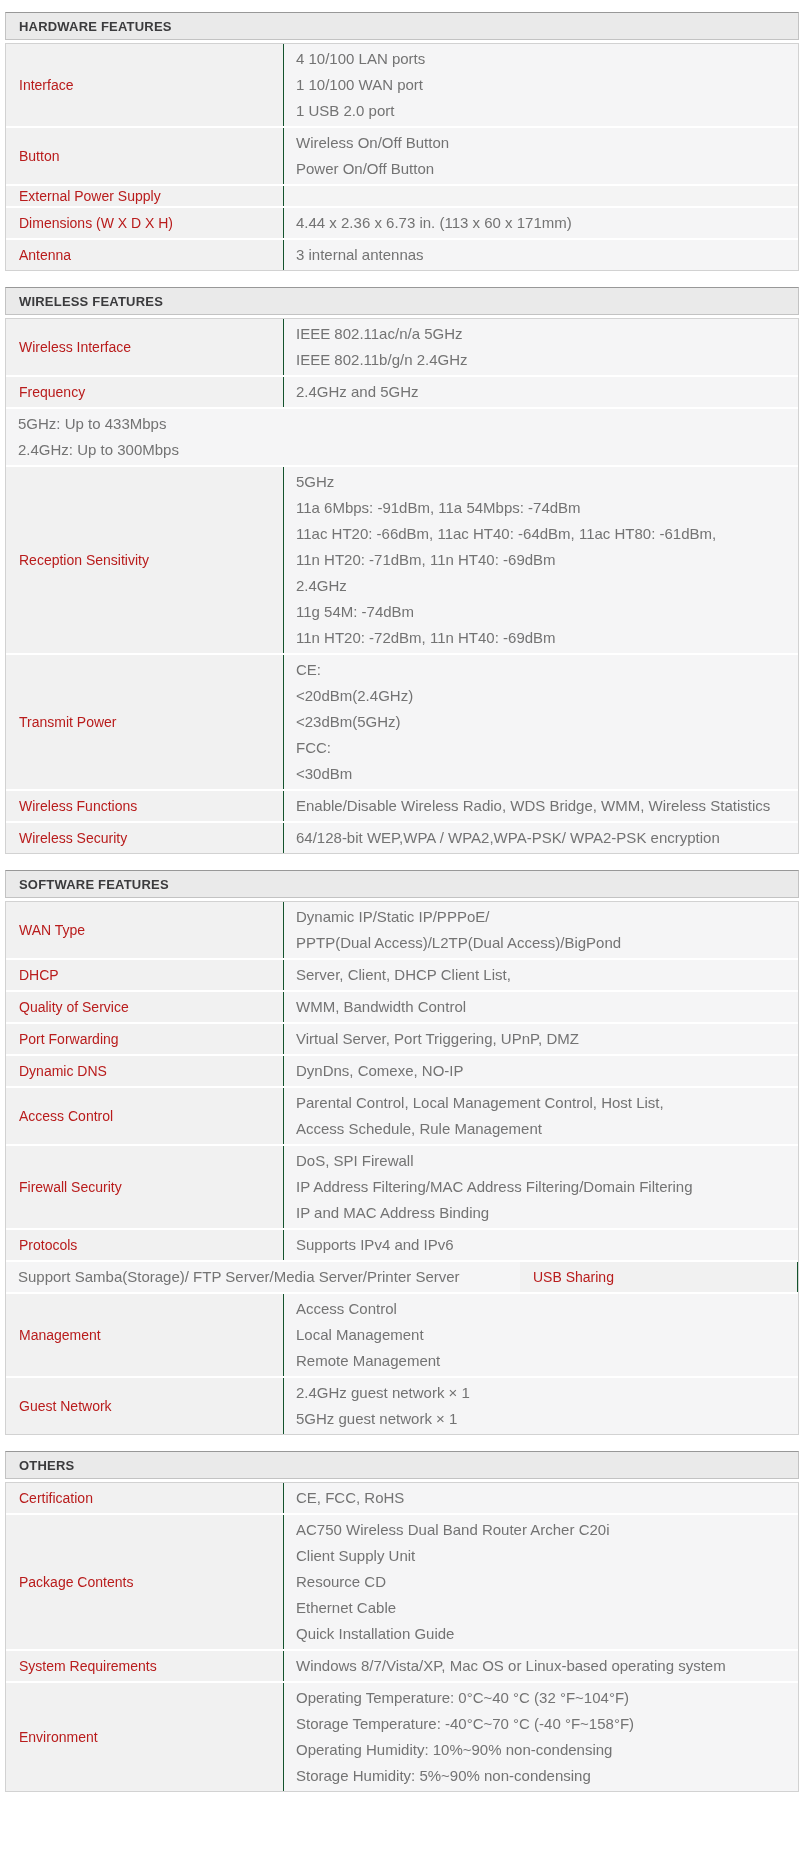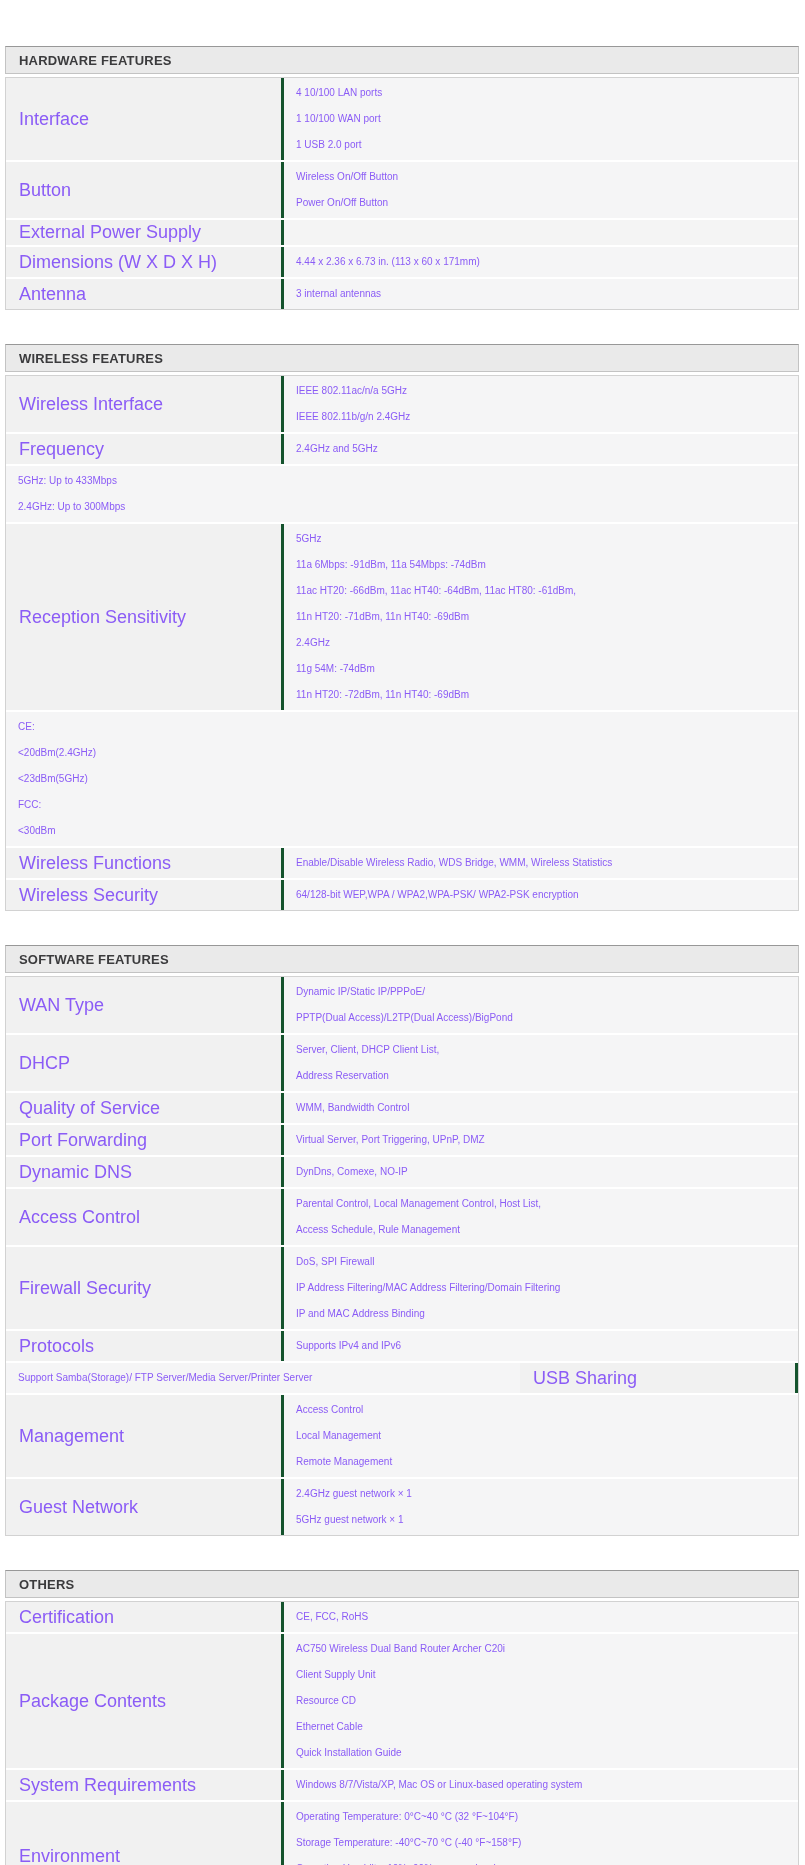--- a/index.html
+++ b/index.html
@@ -3,21 +3,21 @@
 <meta charset="utf-8">
 <style>
   * { margin: 0; padding: 0; box-sizing: border-box; }
   html, body {
     background: #ffffff;
     font-family: "Liberation Sans", sans-serif;
   }
   body { width: 805px; }
   .page { padding: 12px 6px 6px 5px; }
 
-  .spec-section { margin-bottom: 16px; margin-top: 34px; }
+  .spec-section { margin-bottom: 16px; }
 
   .section-header {
     background: #eaeaea;
     border: 1px solid #c3c3c3;
     border-top-color: #989898;
     padding: 6px 13px 5px 13px;
     font-size: 13px;
     font-weight: bold;
     color: #3b3b3d;
     letter-spacing: 0.2px;
@@ -31,33 +31,33 @@
 
   .spec-row { display: flex; align-items: stretch; }
   .spec-row + .spec-row { border-top: 2px solid #ffffff; }
 
   .cell { padding: 2px 12px; }
 
   .label-cell {
     width: 278px;
     flex: 0 0 278px;
     background: #f1f1f1;
-    border-right: 3px solid #14532d;
-    color: #8b5cf6;
-    font-size: 18px;
+    border-right: 1px solid #14532d;
+    color: #b91c1c;
+    font-size: 14px;
     display: flex;
     align-items: center;
     padding-left: 13px;
   }
 
   .value-cell {
     flex: 1 1 auto;
     background: #f5f5f6;
-    color: #8b5cf6;
-    font-size: 10px;
+    color: #737373;
+    font-size: 15px;
     display: flex;
     flex-direction: column;
     justify-content: flex-end;
   }
 
   .value-line { line-height: 26px; white-space: pre-wrap; }
 </style>
 </head>
 <body>
 
@@ -139,20 +139,21 @@
               <div class="value-line">11a 6Mbps: -91dBm, 11a 54Mbps: -74dBm</div>
               <div class="value-line">11ac HT20: -66dBm, 11ac HT40: -64dBm, 11ac HT80: -61dBm,</div>
               <div class="value-line">11n HT20: -71dBm, 11n HT40: -69dBm</div>
               <div class="value-line">2.4GHz</div>
               <div class="value-line">11g 54M: -74dBm</div>
               <div class="value-line">11n HT20: -72dBm, 11n HT40: -69dBm</div>
             </div>
   </div>
 
   <div class="spec-row">
+    <div class="cell label-cell">Transmit Power</div>
     <div class="cell value-cell">
               <div class="value-line">CE:</div>
               <div class="value-line">&lt;20dBm(2.4GHz)</div>
               <div class="value-line">&lt;23dBm(5GHz)</div>
               <div class="value-line">FCC:</div>
               <div class="value-line">&lt;30dBm</div>
             </div>
   </div>
 
   <div class="spec-row">
@@ -181,21 +182,20 @@
     <div class="cell value-cell">
               <div class="value-line">Dynamic IP/Static IP/PPPoE/</div>
               <div class="value-line">PPTP(Dual Access)/L2TP(Dual Access)/BigPond</div>
             </div>
   </div>
 
   <div class="spec-row">
     <div class="cell label-cell">DHCP</div>
     <div class="cell value-cell">
               <div class="value-line">Server, Client, DHCP Client List,</div>
-              <div class="value-line">Address Reservation</div>
             </div>
   </div>
 
   <div class="spec-row">
     <div class="cell label-cell">Quality of Service</div>
     <div class="cell value-cell">
               <div class="value-line">WMM, Bandwidth Control</div>
             </div>
   </div>
 

